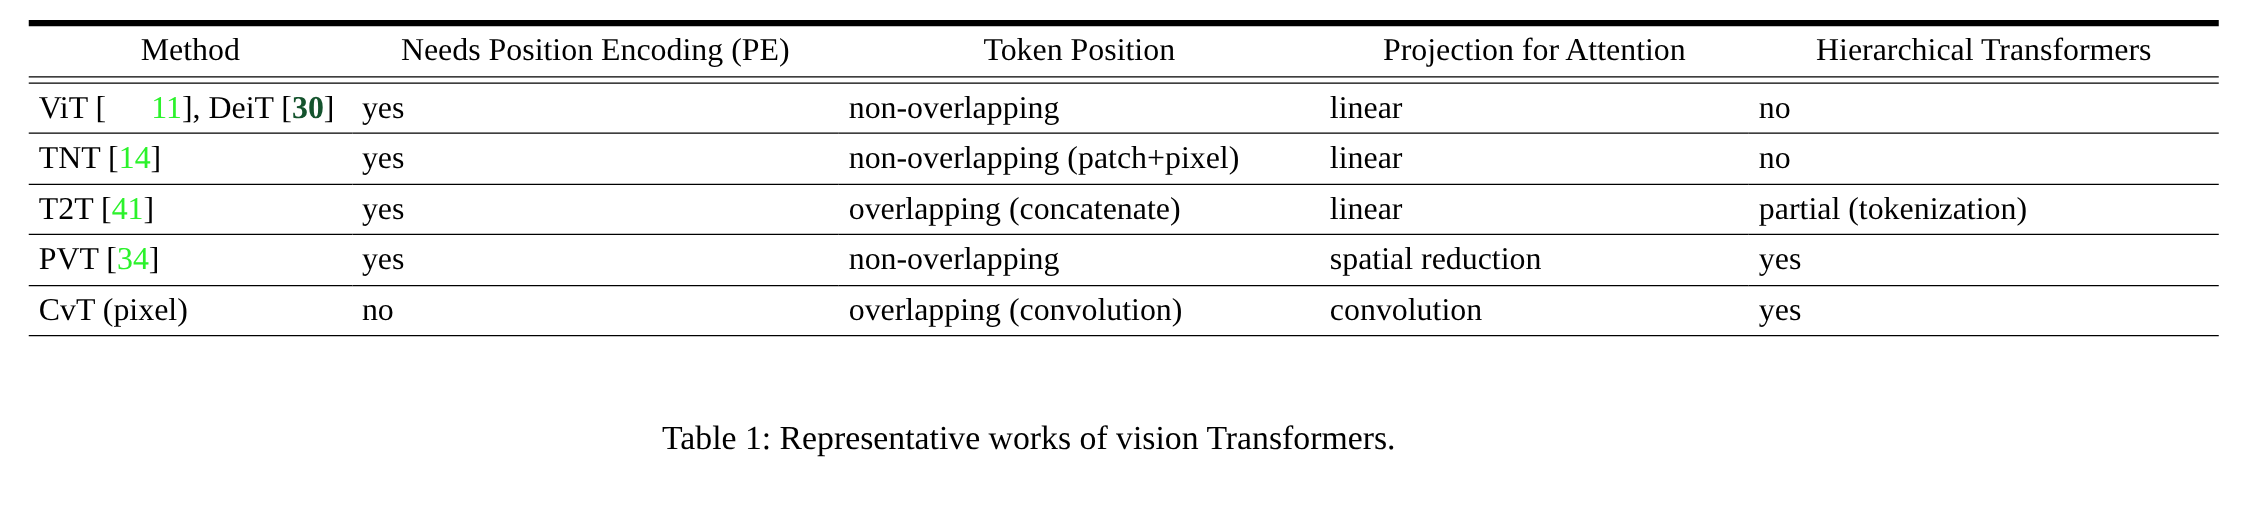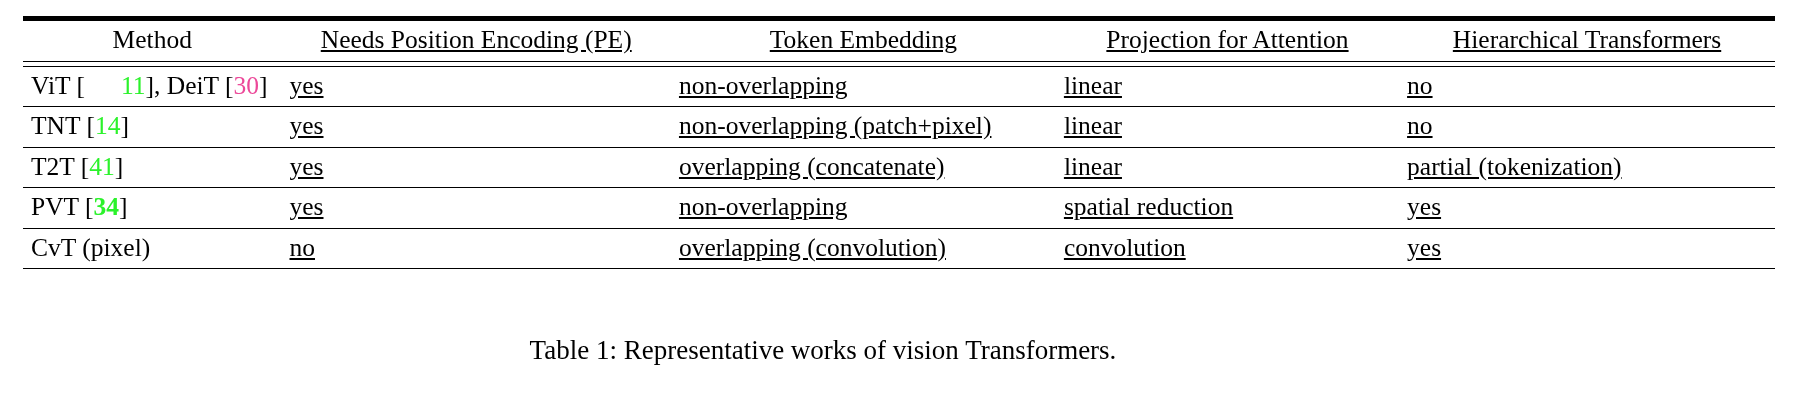--- a/index.html
+++ b/index.html
@@ -38,21 +38,21 @@
 
   table.tbl td, table.tbl th {
     padding: 6px 8px 8px 8px;
     vertical-align: middle;
     font-weight: normal;
     white-space: nowrap;
     border: 0;
   }
 
   
-  .vsep { border-left: 1.6px solid #000; text-decoration: underline; }
+  .vsep { border-left: 1.6px solid #000; }
   tr.row td { border-top: 1.6px solid #000; }
   tr.head td { border: 0; }
 
   .rule-thick {
     height: 5px;
     background: #000;
     width: 100%;
   }
   .rule-double {
     height: 6px;
@@ -99,41 +99,41 @@
         <col class="c1">
           <col class="c2">
           <col class="c3">
           <col class="c4">
           <col class="c5">
       </colgroup>
       <thead>
         <tr class="head">
           <th>Method</th>
           <th class="vsep">Needs Position Encoding (PE)</th>
-          <th class="vsep">Token Embedding</th>
+          <th class="vsep">Token Position</th>
           <th class="vsep">Projection for Attention</th>
           <th class="vsep">Hierarchical Transformers</th>
         </tr>
       </thead>
     </table>
 
     <div class="rule-double"></div>
 
     <table class="tbl">
       <colgroup>
         <col class="c1">
           <col class="c2">
           <col class="c3">
           <col class="c4">
           <col class="c5">
       </colgroup>
       <tbody>
 
         <tr class="head">
-          <td><span>ViT</span> [<span class="cite" style="color: rgb(43, 242, 43); margin-left: 36px;">11</span>]<span>, DeiT</span> [<span class="cite" style="color: #ec4899;">30</span>]</td>
+          <td><span>ViT</span> [<span class="cite" style="color: rgb(43, 242, 43); margin-left: 36px;">11</span>]<span>, DeiT</span> [<span class="cite" style="color: #14532d; font-weight: bold;">30</span>]</td>
           <td class="vsep">yes</td>
           <td class="vsep">non-overlapping</td>
           <td class="vsep">linear</td>
           <td class="vsep">no</td>
         </tr>
 
 
         <tr class="row">
           <td><span>TNT</span> [<span class="cite" style="color: rgb(43, 242, 43);">14</span>]</td>
           <td class="vsep">yes</td>
@@ -144,21 +144,21 @@
 
         <tr class="row">
           <td><span>T2T</span> [<span class="cite" style="color: rgb(43, 242, 43); margin-top: 15px;">41</span>]</td>
           <td class="vsep">yes</td>
           <td class="vsep">overlapping (concatenate)</td>
           <td class="vsep">linear</td>
           <td class="vsep">partial (tokenization)</td>
         </tr>
 
         <tr class="row">
-          <td><span>PVT</span> [<span class="cite" style="color: rgb(43, 242, 43); font-weight: bold;">34</span>]</td>
+          <td><span>PVT</span> [<span class="cite" style="color: rgb(43, 242, 43);">34</span>]</td>
           <td class="vsep">yes</td>
           <td class="vsep">non-overlapping</td>
           <td class="vsep">spatial reduction</td>
           <td class="vsep">yes</td>
         </tr>
 
         <tr class="row">
           <td>CvT (pixel)</td>
           <td class="vsep">no</td>
           <td class="vsep">overlapping (convolution)</td>

